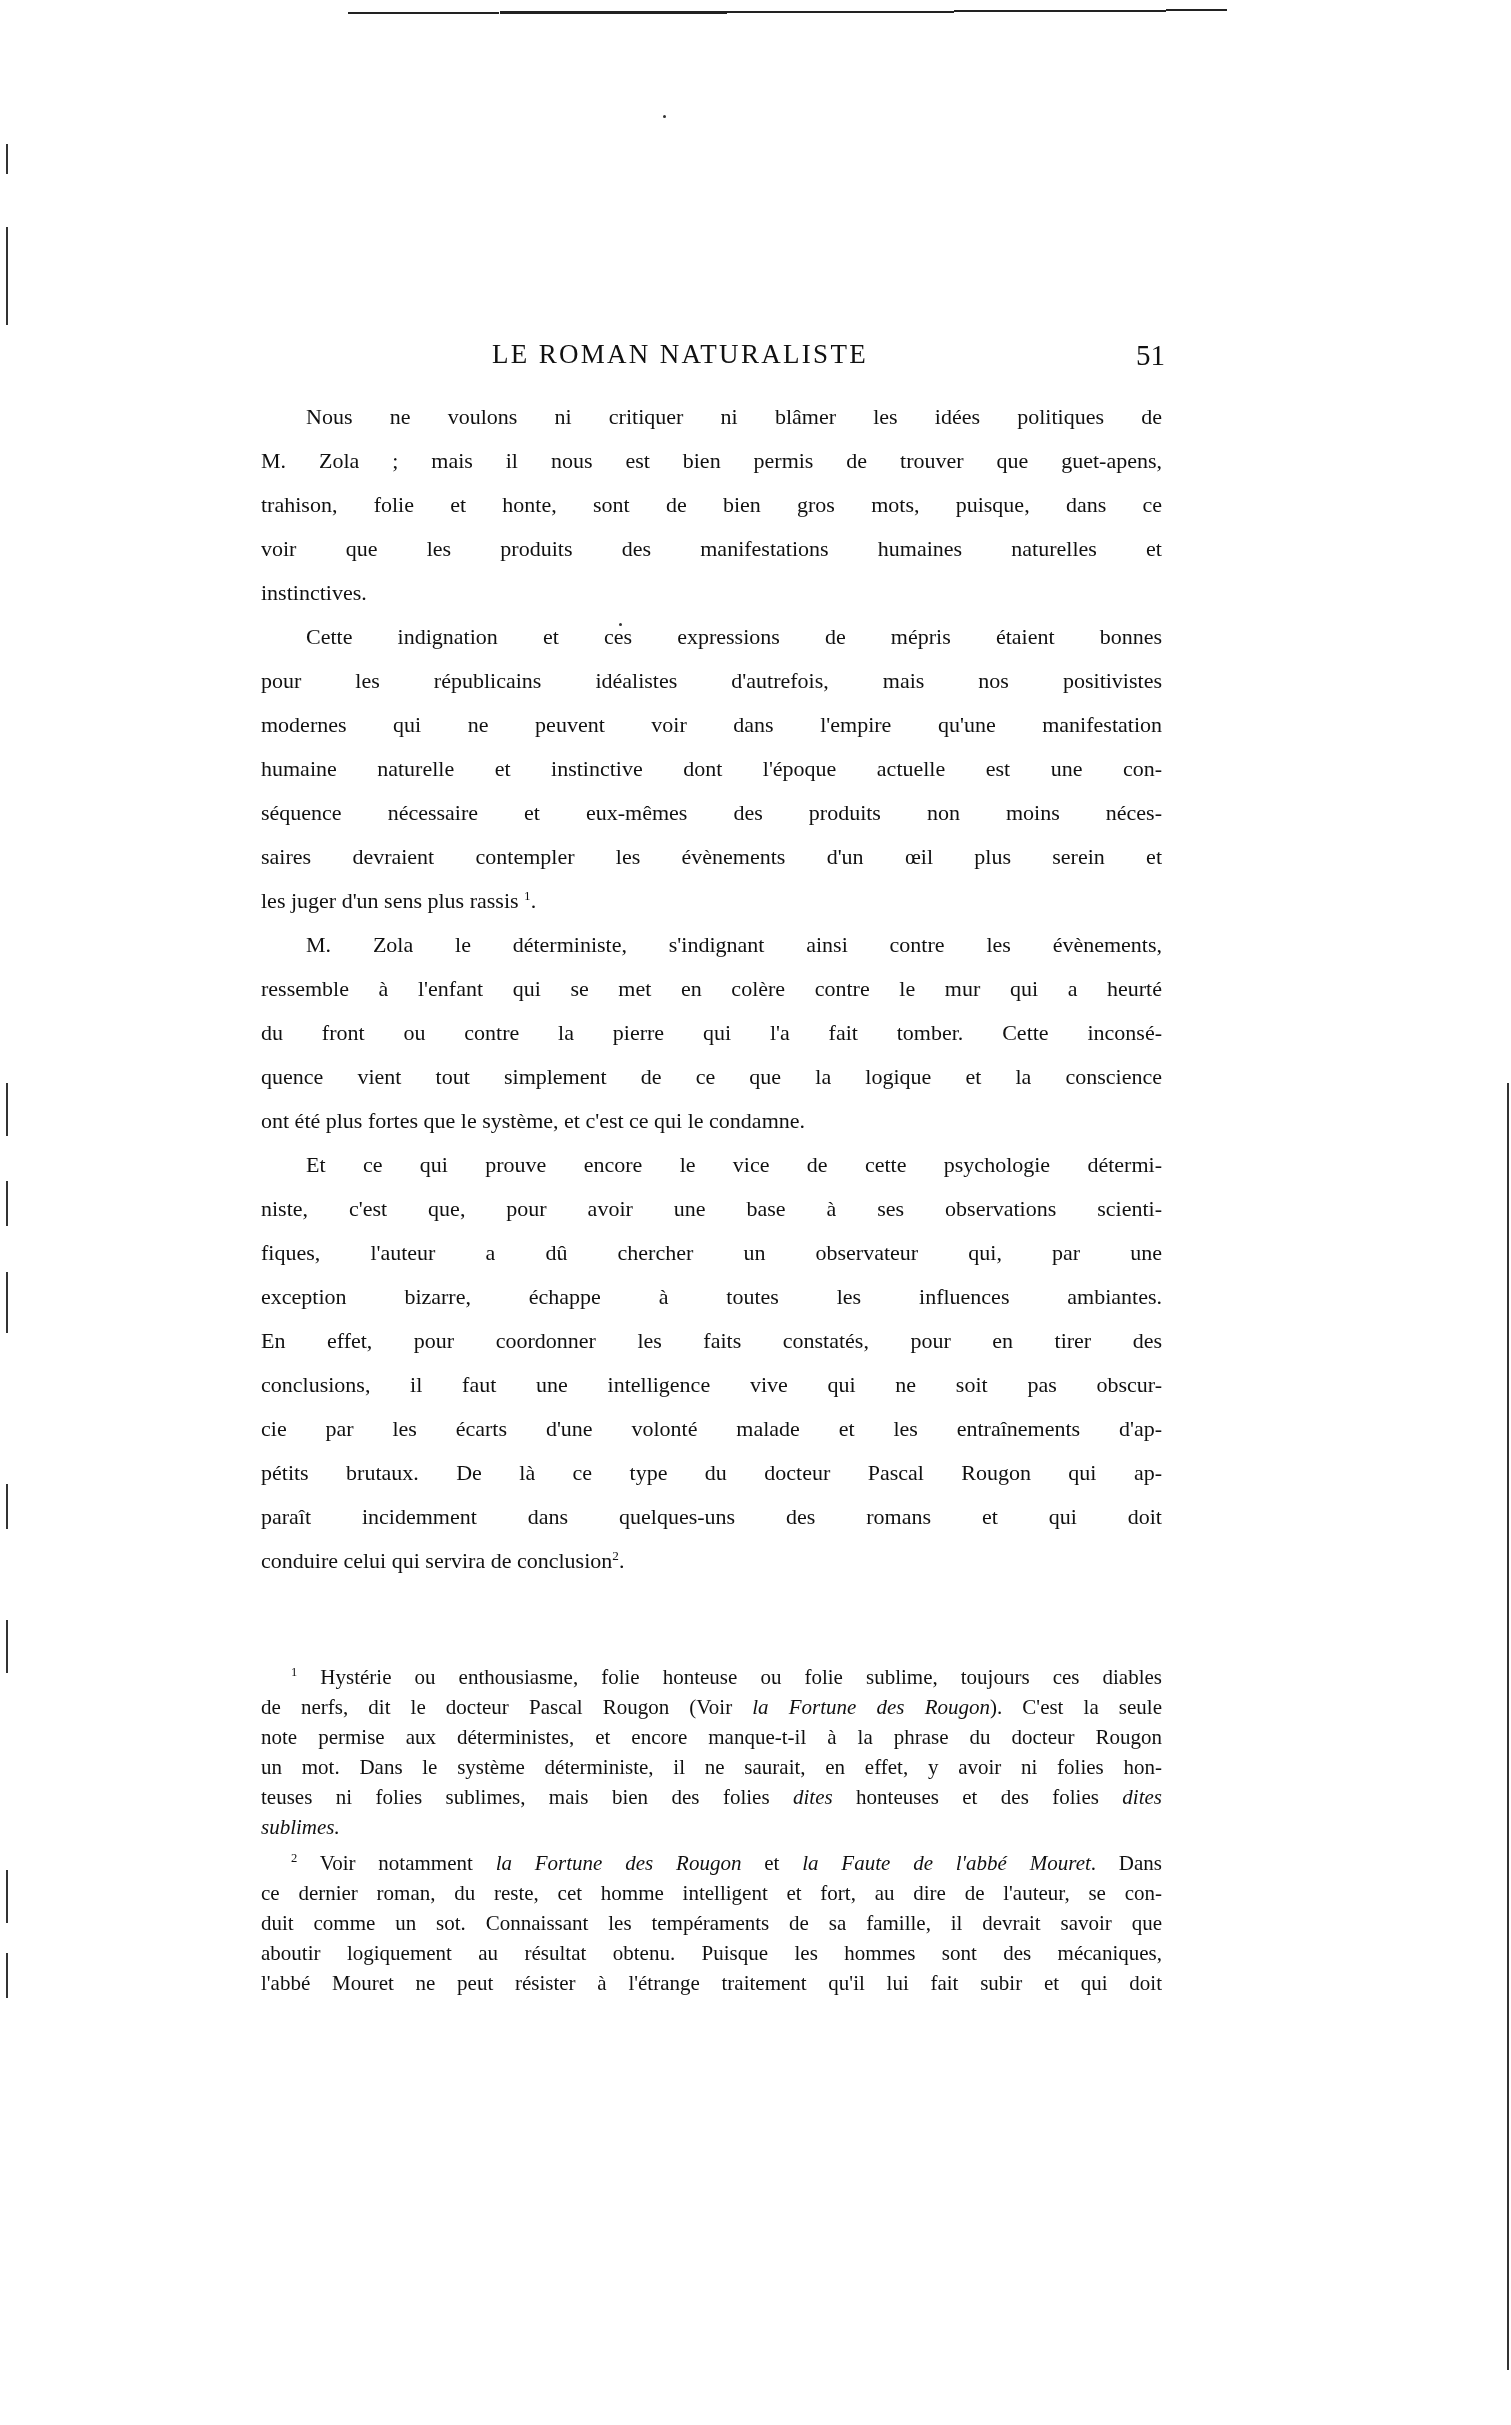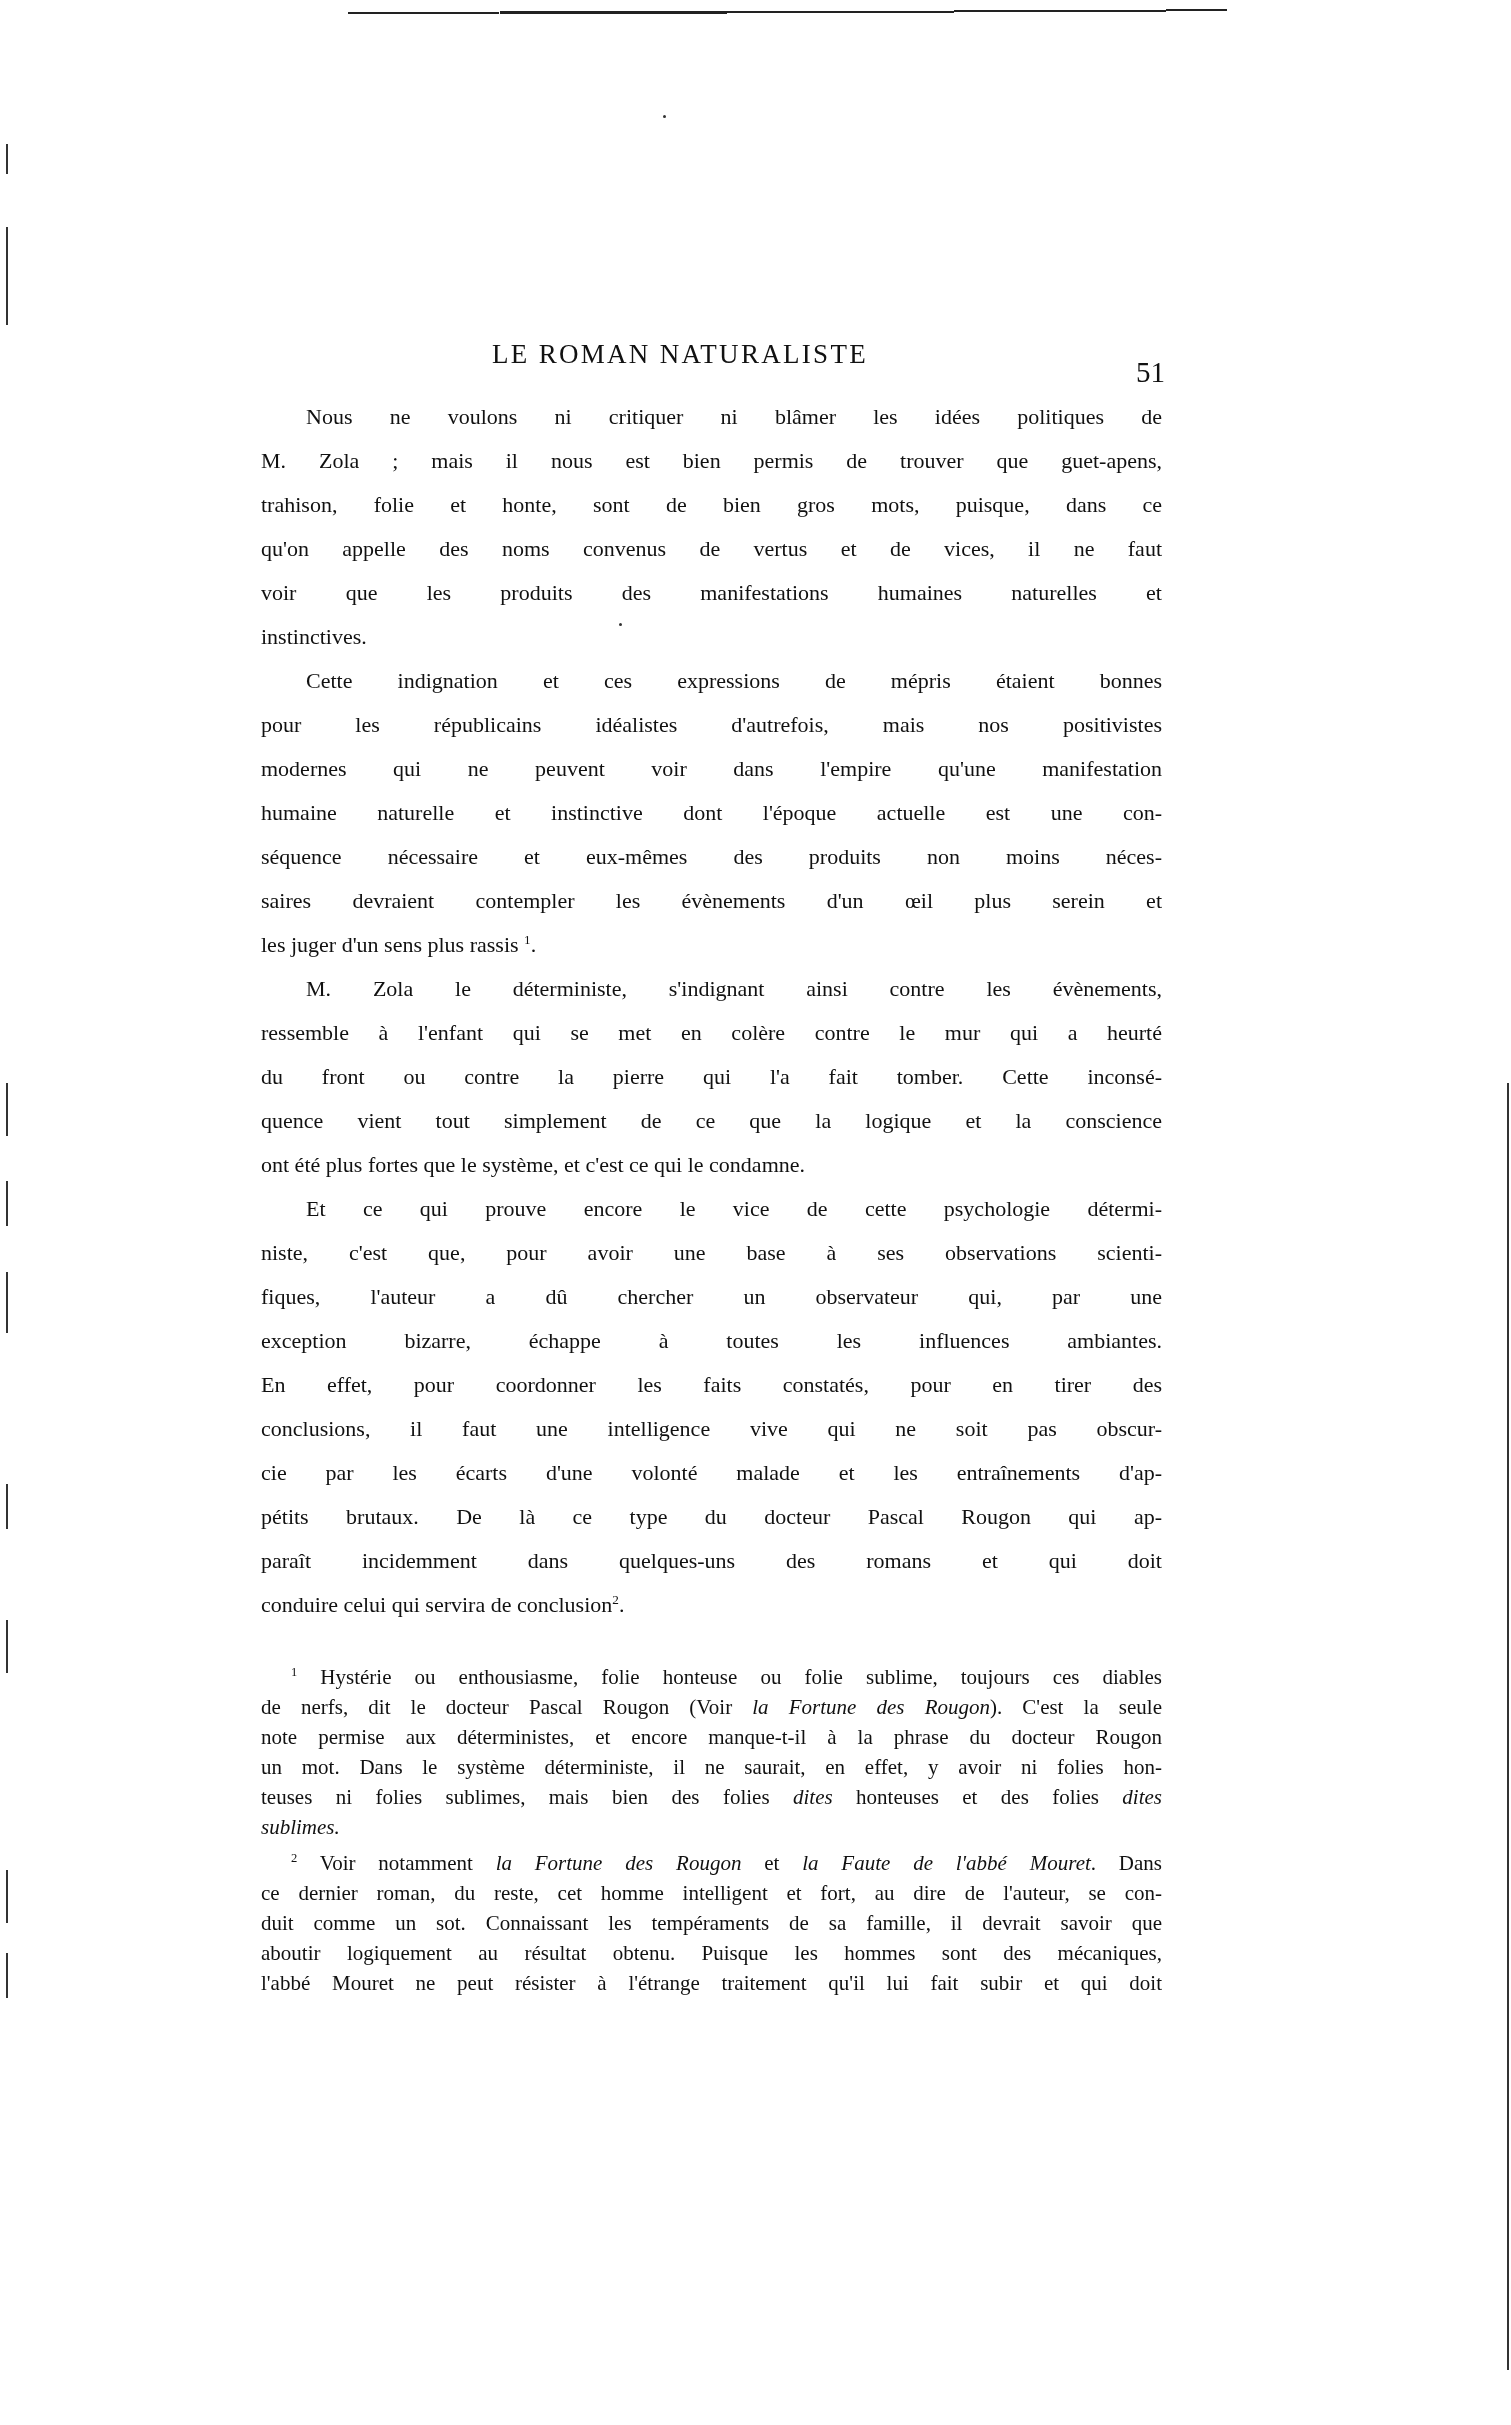--- a/index.html
+++ b/index.html
@@ -3,21 +3,21 @@
 <meta charset="utf-8">
 <style>
   html, body { margin: 0; padding: 0; background: #ffffff; }
   body { width: 1512px; height: 2426px; position: relative; overflow: hidden; font-family: "DejaVu Serif", "Liberation Serif", serif; color: #111; }
   .scan-edge-top { position: absolute; left: 91px; top: 9px; width: 1196px; height: 4.5px; }
   .scan-edge-top span { position: absolute; height: 2.3px; background: #222; }
   .margin-mark { position: absolute; width: 1.5px; background: #333; }
   .speck { position: absolute; width: 3px; height: 3px; background: #333; border-radius: 50%; }
   .page-header { position: absolute; left: 257px; top: 339px; width: 908px; height: 38px; }
   .running-title { position: absolute; left: 235px; top: 0; font-size: 27px; letter-spacing: 2.3px; font-family: "Liberation Serif", serif; }
-  .page-number { position: absolute; right: 0; top: 17px; font-size: 29px; font-family: "Liberation Serif", serif; }
+  .page-number { position: absolute; right: 0; top: 0; font-size: 29px; font-family: "Liberation Serif", serif; }
   .body-text { position: absolute; left: 261px; top: 395px; width: 901px; font-family: "Liberation Serif", serif; font-size: 22px; line-height: 44px; text-align: justify; hyphens: none; }
   .body-text p { margin: 0; text-indent: 0; }
   .line { display: block; text-align: justify; text-align-last: justify; white-space: nowrap; height: 44px; overflow: visible; }
   .line.last { text-align-last: left; }
   .footnotes { position: absolute; left: 261px; top: 1662px; width: 901px; font-family: "Liberation Serif", serif; font-size: 21px; line-height: 30px; }
   .fn-line { display: block; white-space: nowrap; text-align: justify; text-align-last: justify; height: 30px; }
   .fn-line.last { text-align-last: left; font-style: italic; }
   .fn-gap { height: 6px; }
   sup { font-size: 0.6em; vertical-align: super; line-height: 0; }
   i { }
@@ -50,21 +50,20 @@
   <span class="running-title">LE ROMAN NATURALISTE</span>
   <span class="page-number">51</span>
 </header>
 
 <main class="body-text">
 
   <p>
     <span class="line" style="padding-left:45px">Nous ne voulons ni critiquer ni blâmer les idées politiques de</span>
     <span class="line">M. Zola ; mais il nous est bien permis de trouver que guet-apens,</span>
     <span class="line">trahison, folie et honte, sont de bien gros mots, puisque, dans ce</span>
-    <span class="line">qu'on appelle des noms convenus de vertus et de vices, il ne faut</span>
     <span class="line">voir que les produits des manifestations humaines naturelles et</span>
     <span class="line last">instinctives.</span>
   </p>
 
   <p>
     <span class="line" style="padding-left:45px">Cette indignation et ces expressions de mépris étaient bonnes</span>
     <span class="line">pour les républicains idéalistes d'autrefois, mais nos positivistes</span>
     <span class="line">modernes qui ne peuvent voir dans l'empire qu'une manifestation</span>
     <span class="line">humaine naturelle et instinctive dont l'époque actuelle est une con-</span>
     <span class="line">séquence nécessaire et eux-mêmes des produits non moins néces-</span>

